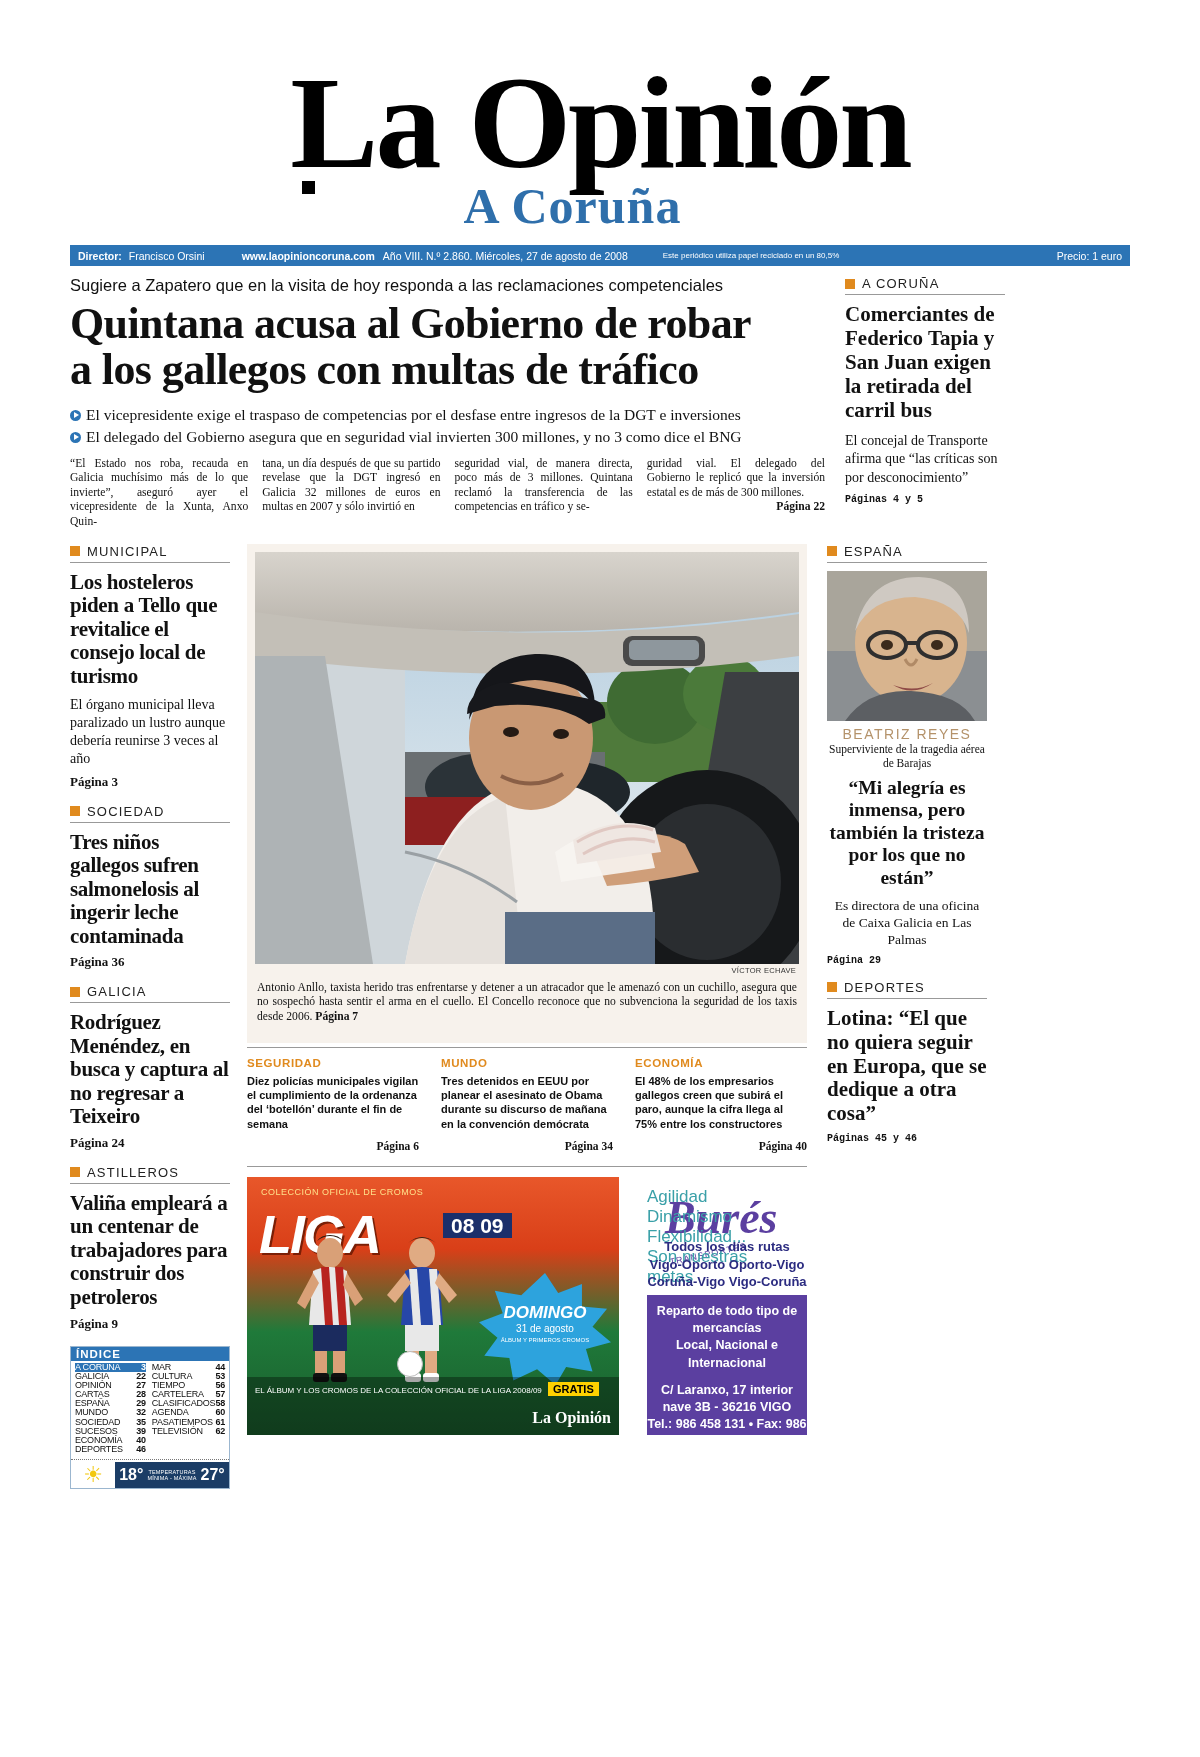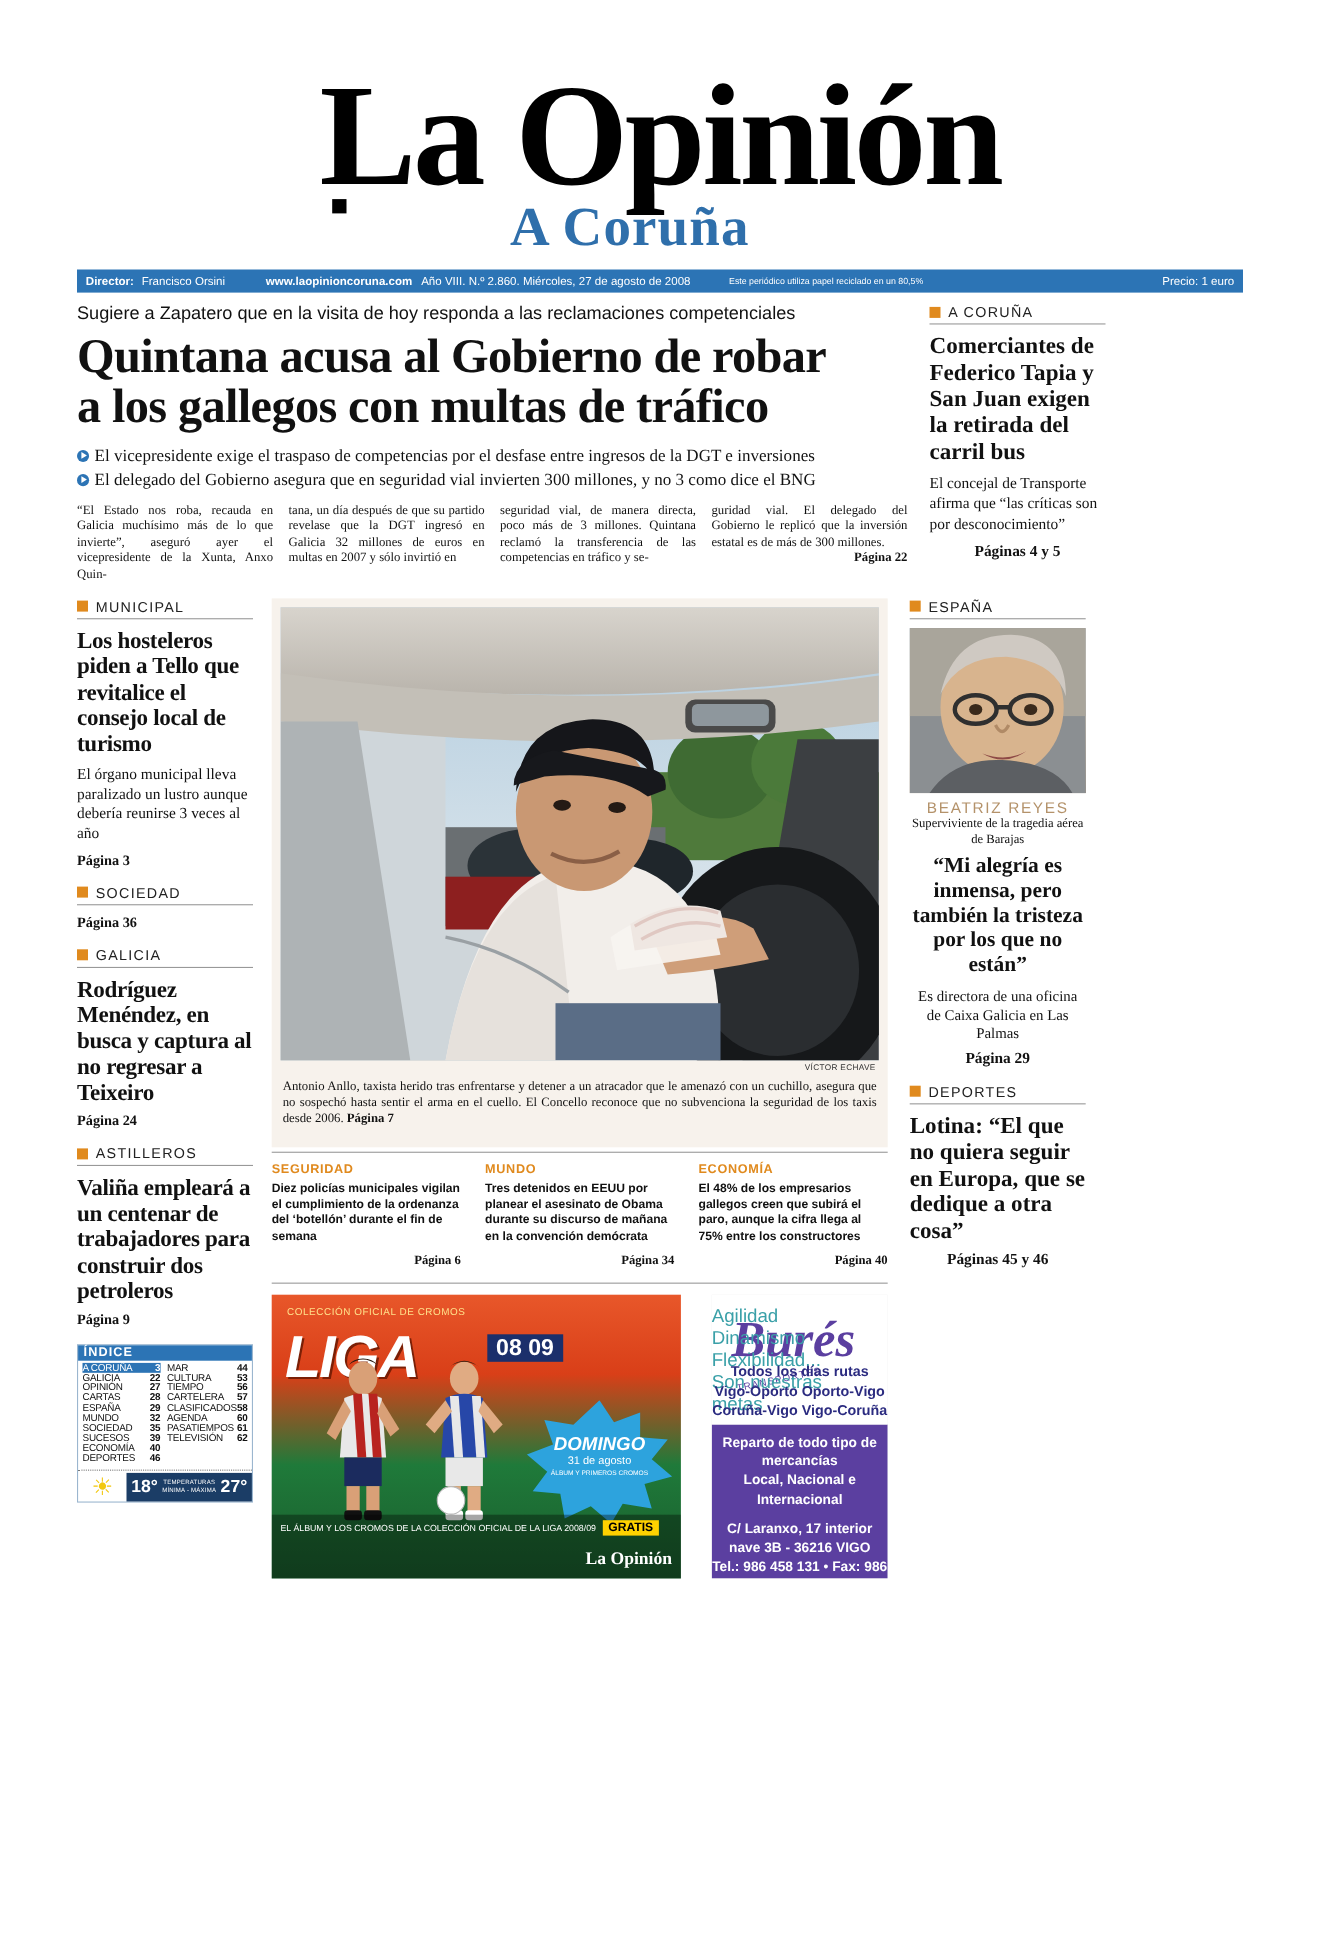--- a/index.html
+++ b/index.html
@@ -190,21 +190,21 @@
     font-weight: bold; font-size: 11.5px;
     text-align: right; margin-top: 9px;
   }
 
   
   .r-head {
     font-family: "Liberation Serif", serif;
     font-weight: bold; font-size: 21px; line-height: 1.14;
   }
   .r-deck { font-size: 14px; line-height: 1.3; margin-top: 9px; }
-  .r-page { text-align: center; font-weight: bold; font-size: 14px; margin-top: 7px; }
+  .r-page { text-align: left; font-weight: bold; font-size: 10px; margin-top: 7px; font-family: Liberation Mono, monospace; }
   .r-photo {
     width: 100%; height: 150px; margin-bottom: 5px;
     background: linear-gradient(160deg,#9aa3a8 0%,#c8bfae 45%,#6e6257 100%);
     position: relative; overflow: hidden;
   }
   .r-name {
     font-family: "Liberation Sans", sans-serif;
     font-size: 14px; color: #b4926a; text-align: center;
     letter-spacing: 1.5px;
   }
@@ -408,20 +408,21 @@
         <div class="side-head">Los hosteleros piden a Tello que revitalice el consejo local de turismo</div>
         <div class="side-deck">El órgano municipal lleva paralizado un lustro aunque debería reunirse 3 veces al año</div>
         <div class="side-page">Página 3</div>
       </div>
 
       <div class="side-block">
         <div class="sec">
           <span class="sq"></span>
           <span>SOCIEDAD</span>
         </div>
+        <div class="side-head">Tres niños gallegos sufren salmonelosis al ingerir leche contaminada</div>
         <div class="side-page">Página 36</div>
       </div>
 
       <div class="side-block">
         <div class="sec">
           <span class="sq"></span>
           <span>GALICIA</span>
         </div>
         <div class="side-head">Rodríguez Menéndez, en busca y captura al no regresar a Teixeiro</div>
         <div class="side-page">Página 24</div>

